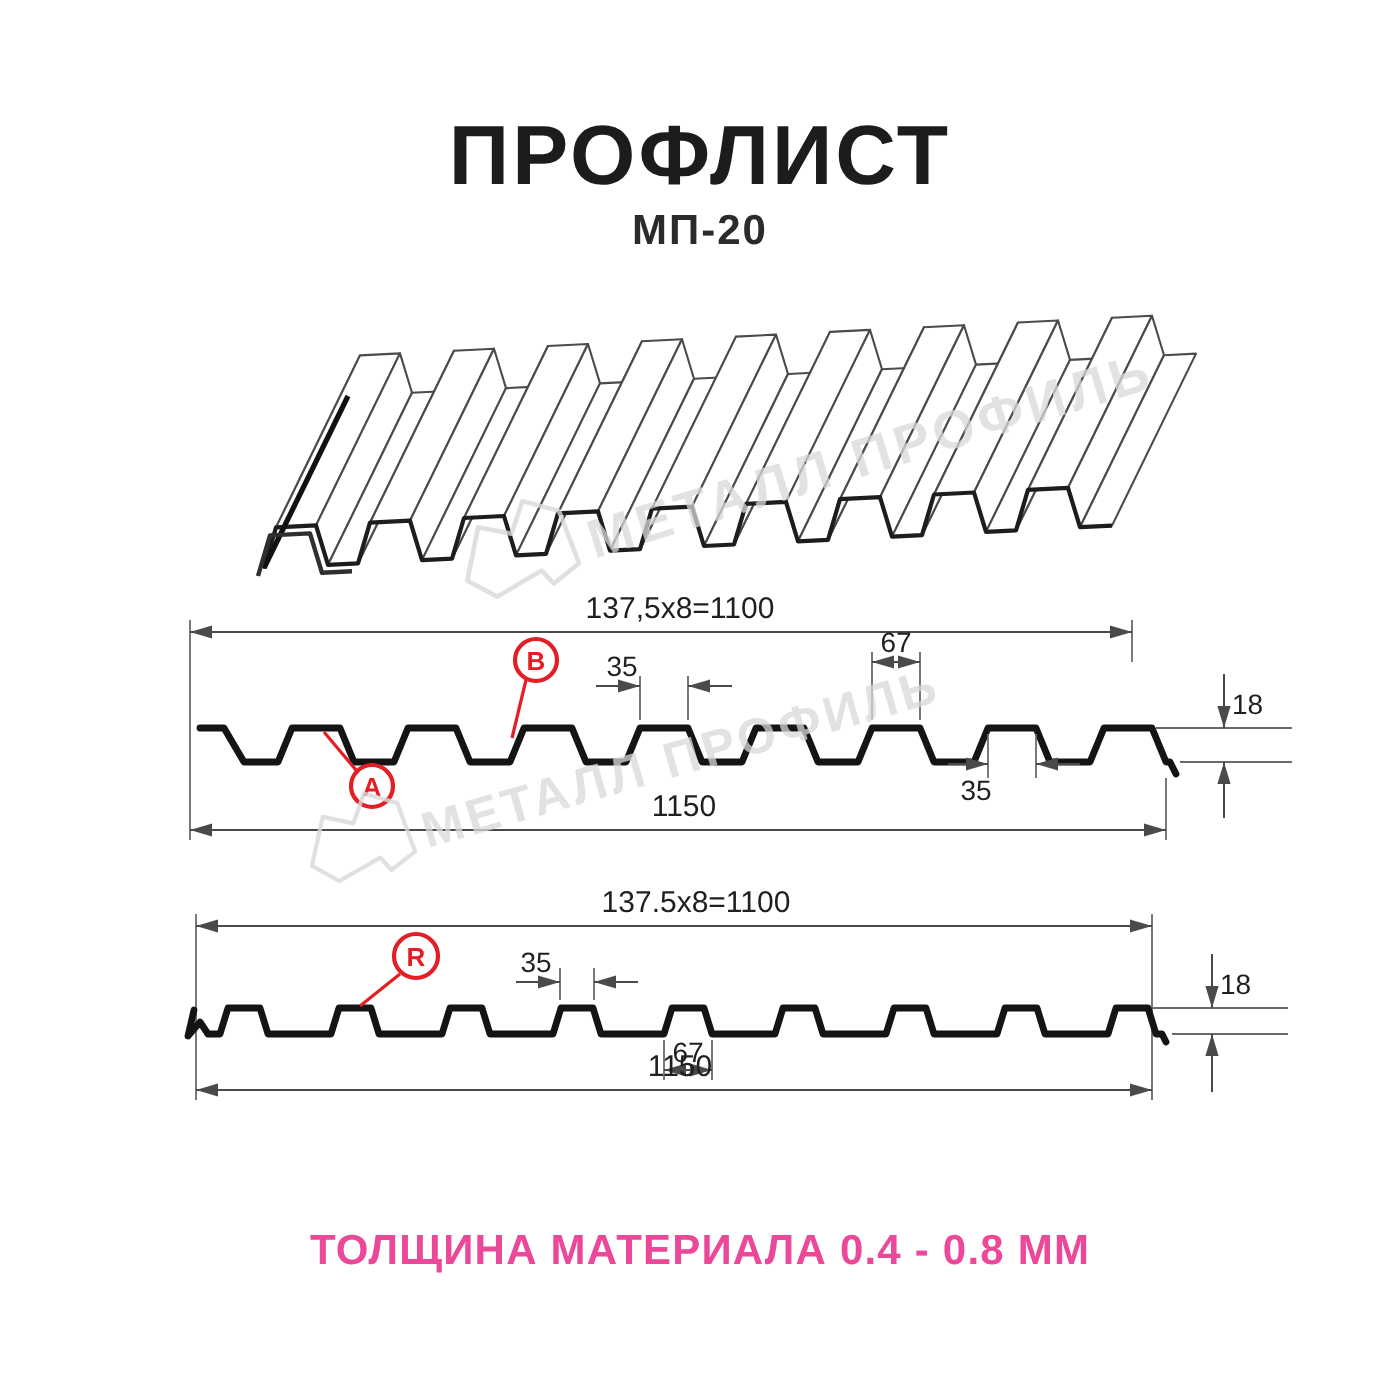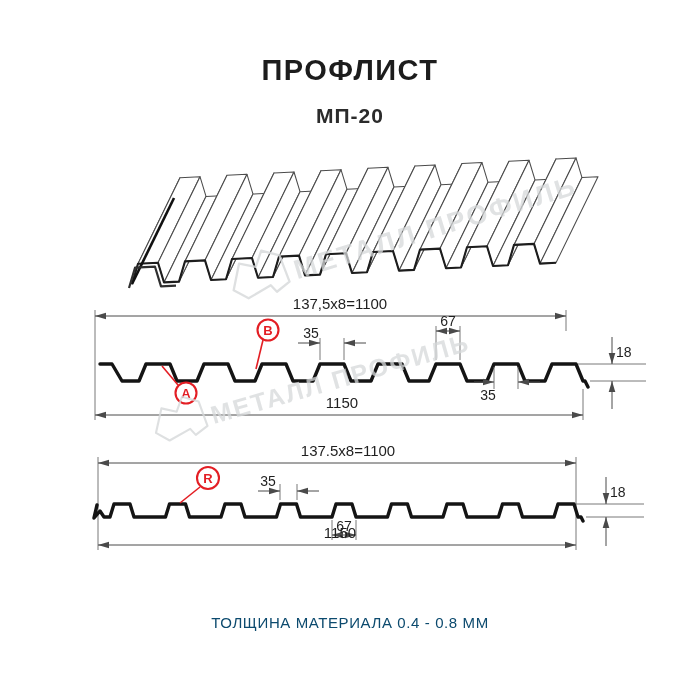--- a/index.html
+++ b/index.html
@@ -1,20 +1,20 @@
 <!DOCTYPE html>
 <html style="--c-red: #E31E24; --c-line: #141414; --c-dim_line: #4A4A4A; --c-watermark: #D6D8D9;"><head>
 <meta charset="utf-8">
 <style>
   html,body{margin:0;padding:0;background:#fff;width:700px;height:700px;overflow:hidden;
     font-family:"Liberation Sans",sans-serif;}
   .abs{position:absolute;left:0;right:0;text-align:center;z-index:2;}
-  #title{top:54px;font-size:29px;font-weight:bold;letter-spacing:1.5px;color:#1c1c1c;}
+  #title{top:54px;font-size:42px;font-weight:bold;letter-spacing:1.5px;color:#1c1c1c;}
   #subtitle{top:104px;font-size:21px;font-weight:bold;letter-spacing:1px;color:#2b2b2b;}
-  #footer{top:614px;font-size:15px;font-weight:normal;letter-spacing:.6px;color:#0c4a6e;}
+  #footer{top:614px;font-size:21px;font-weight:bold;letter-spacing:.6px;color:#ec4899;}
   svg{position:absolute;top:0;left:0;z-index:1;}
   .dimline{stroke:var(--c-dim_line,#4a4a4a);stroke-width:1;fill:none;}
   .extline{stroke:#6a6a6a;stroke-width:.9;fill:none;}
   .dimtxt{font-size:14px;fill:#1f1f1f;}
   .dimtxtBig{font-size:15px;fill:#1f1f1f;}
   .mid{text-anchor:middle;}
   #arr path{fill:var(--c-dim_line,#4a4a4a);}
   .profline{stroke:var(--c-line,#141414);stroke-width:3.4;fill:none;stroke-linejoin:round;stroke-linecap:round;}
   .redcirc{stroke:var(--c-red,#E31E24);stroke-width:2.1;fill:#fff;}
   .redtxt{fill:var(--c-red,#E31E24);font-size:13px;font-weight:bold;text-anchor:middle;}

